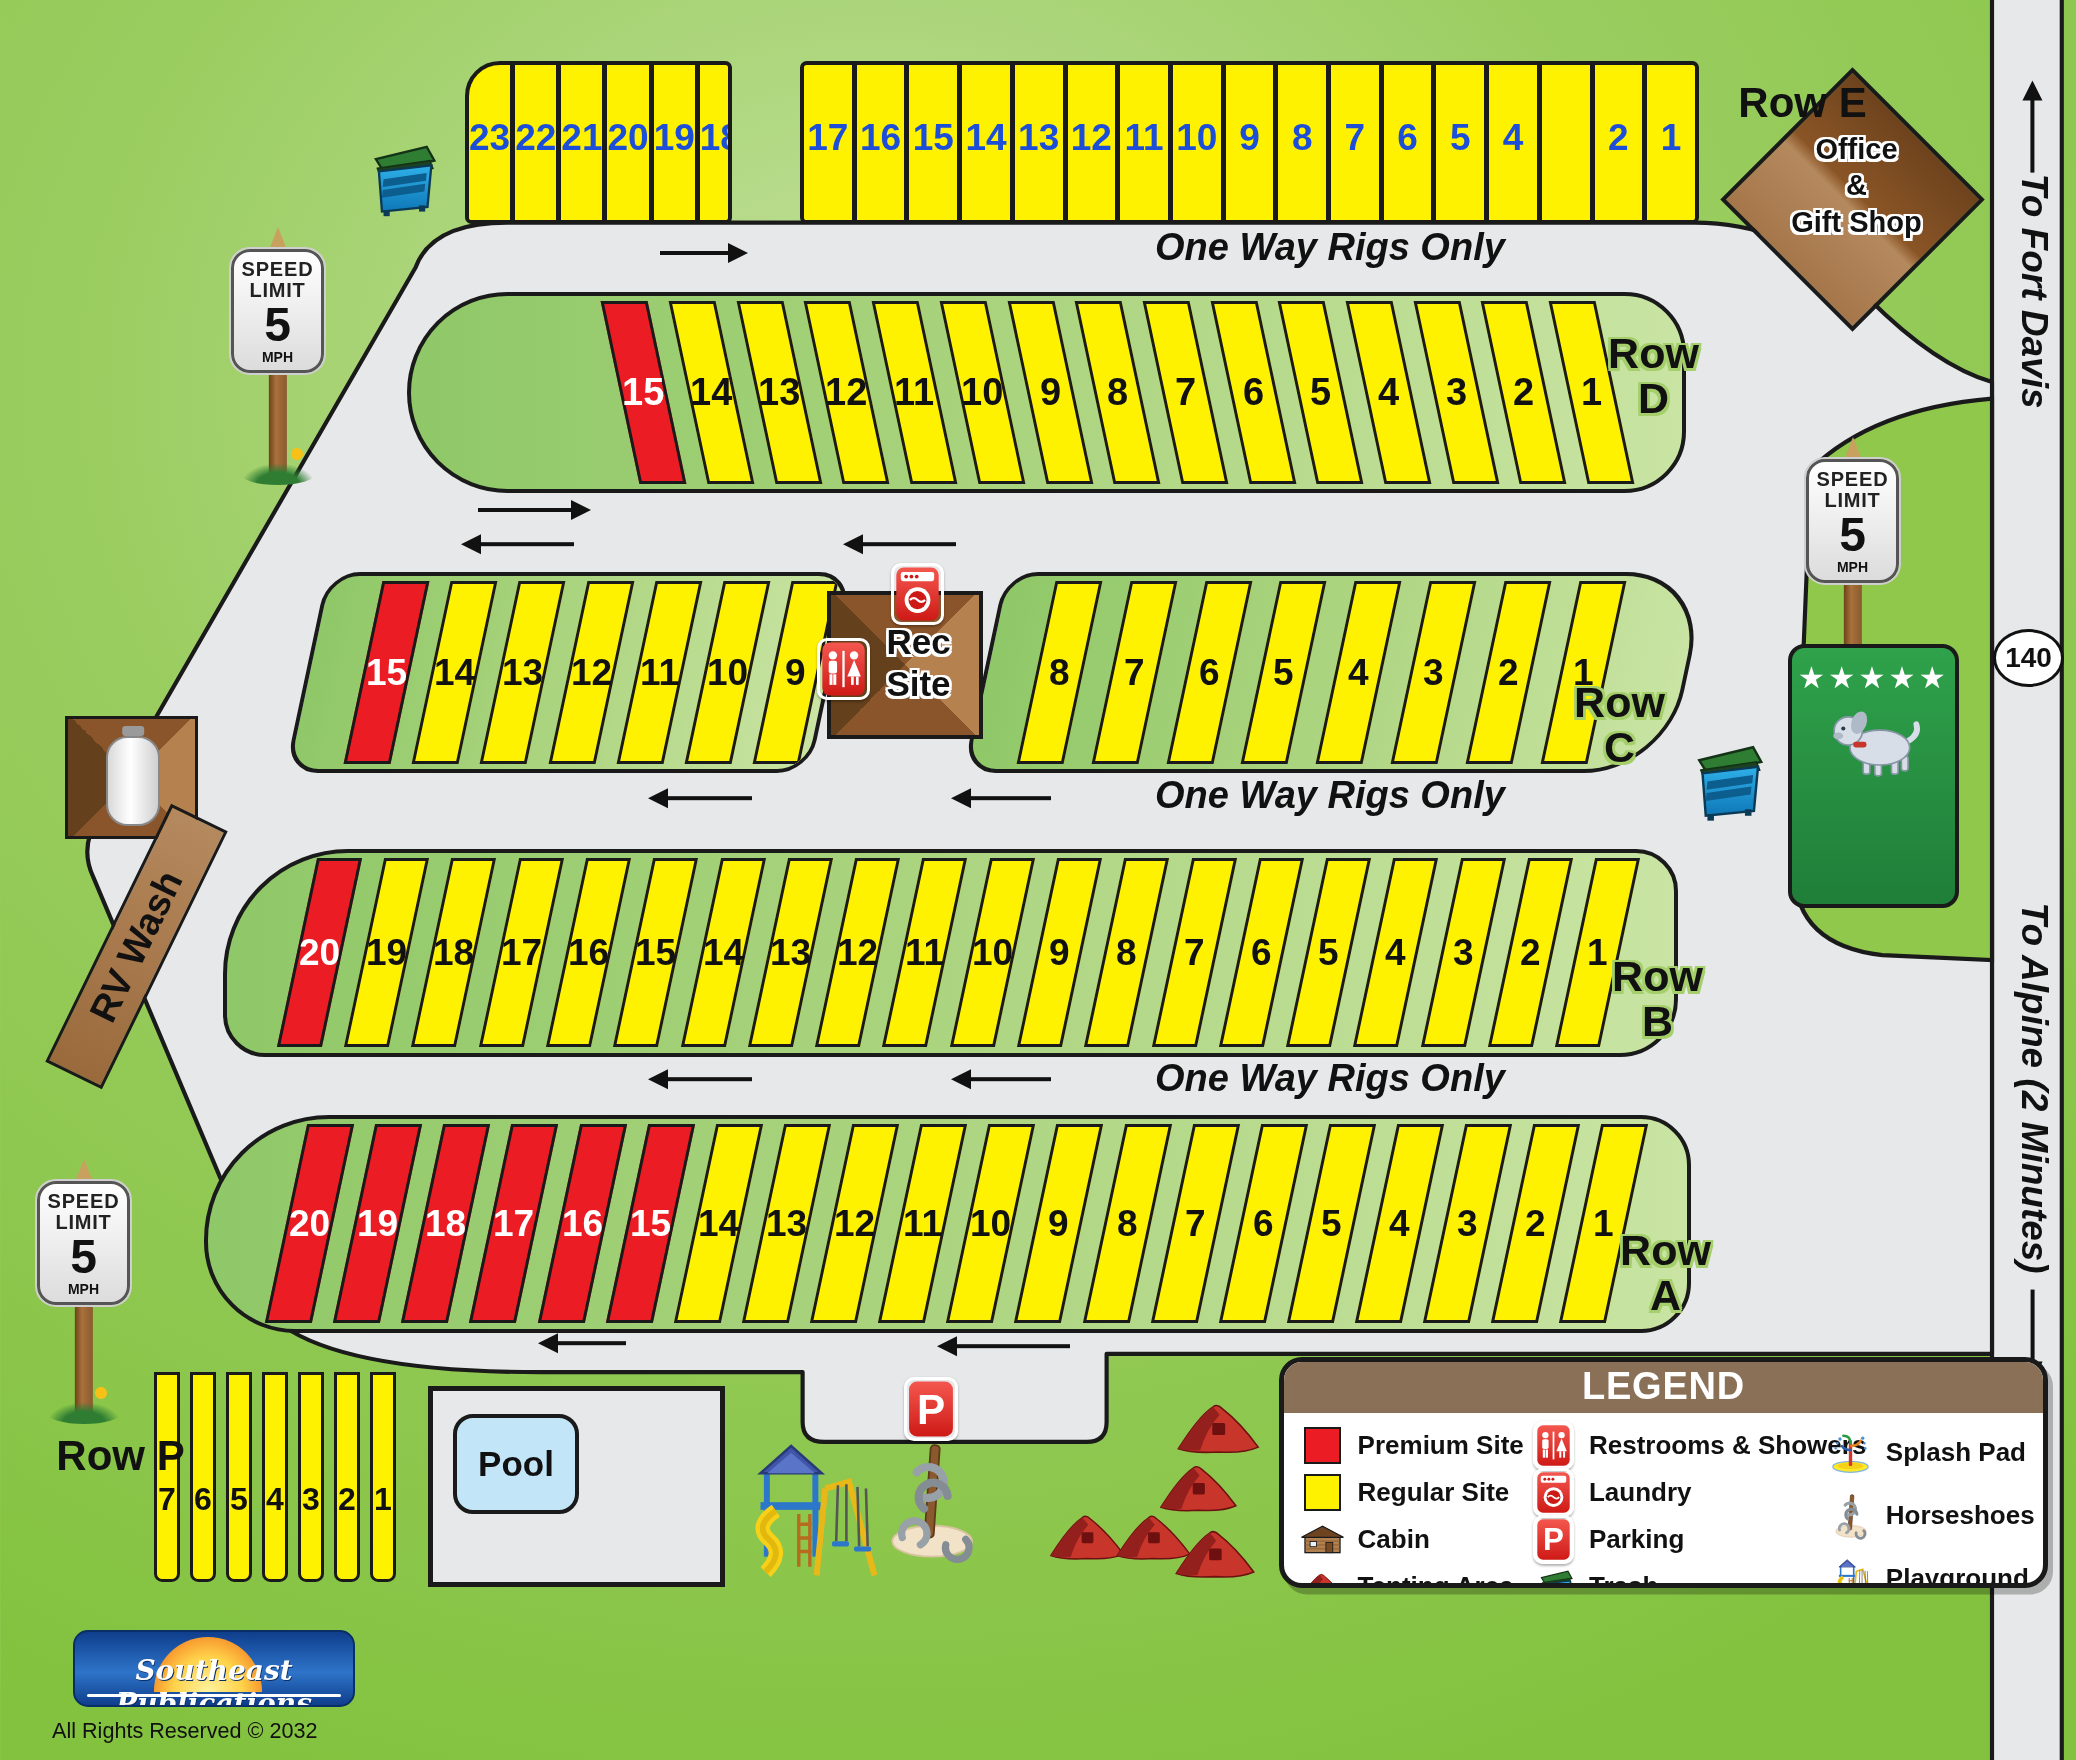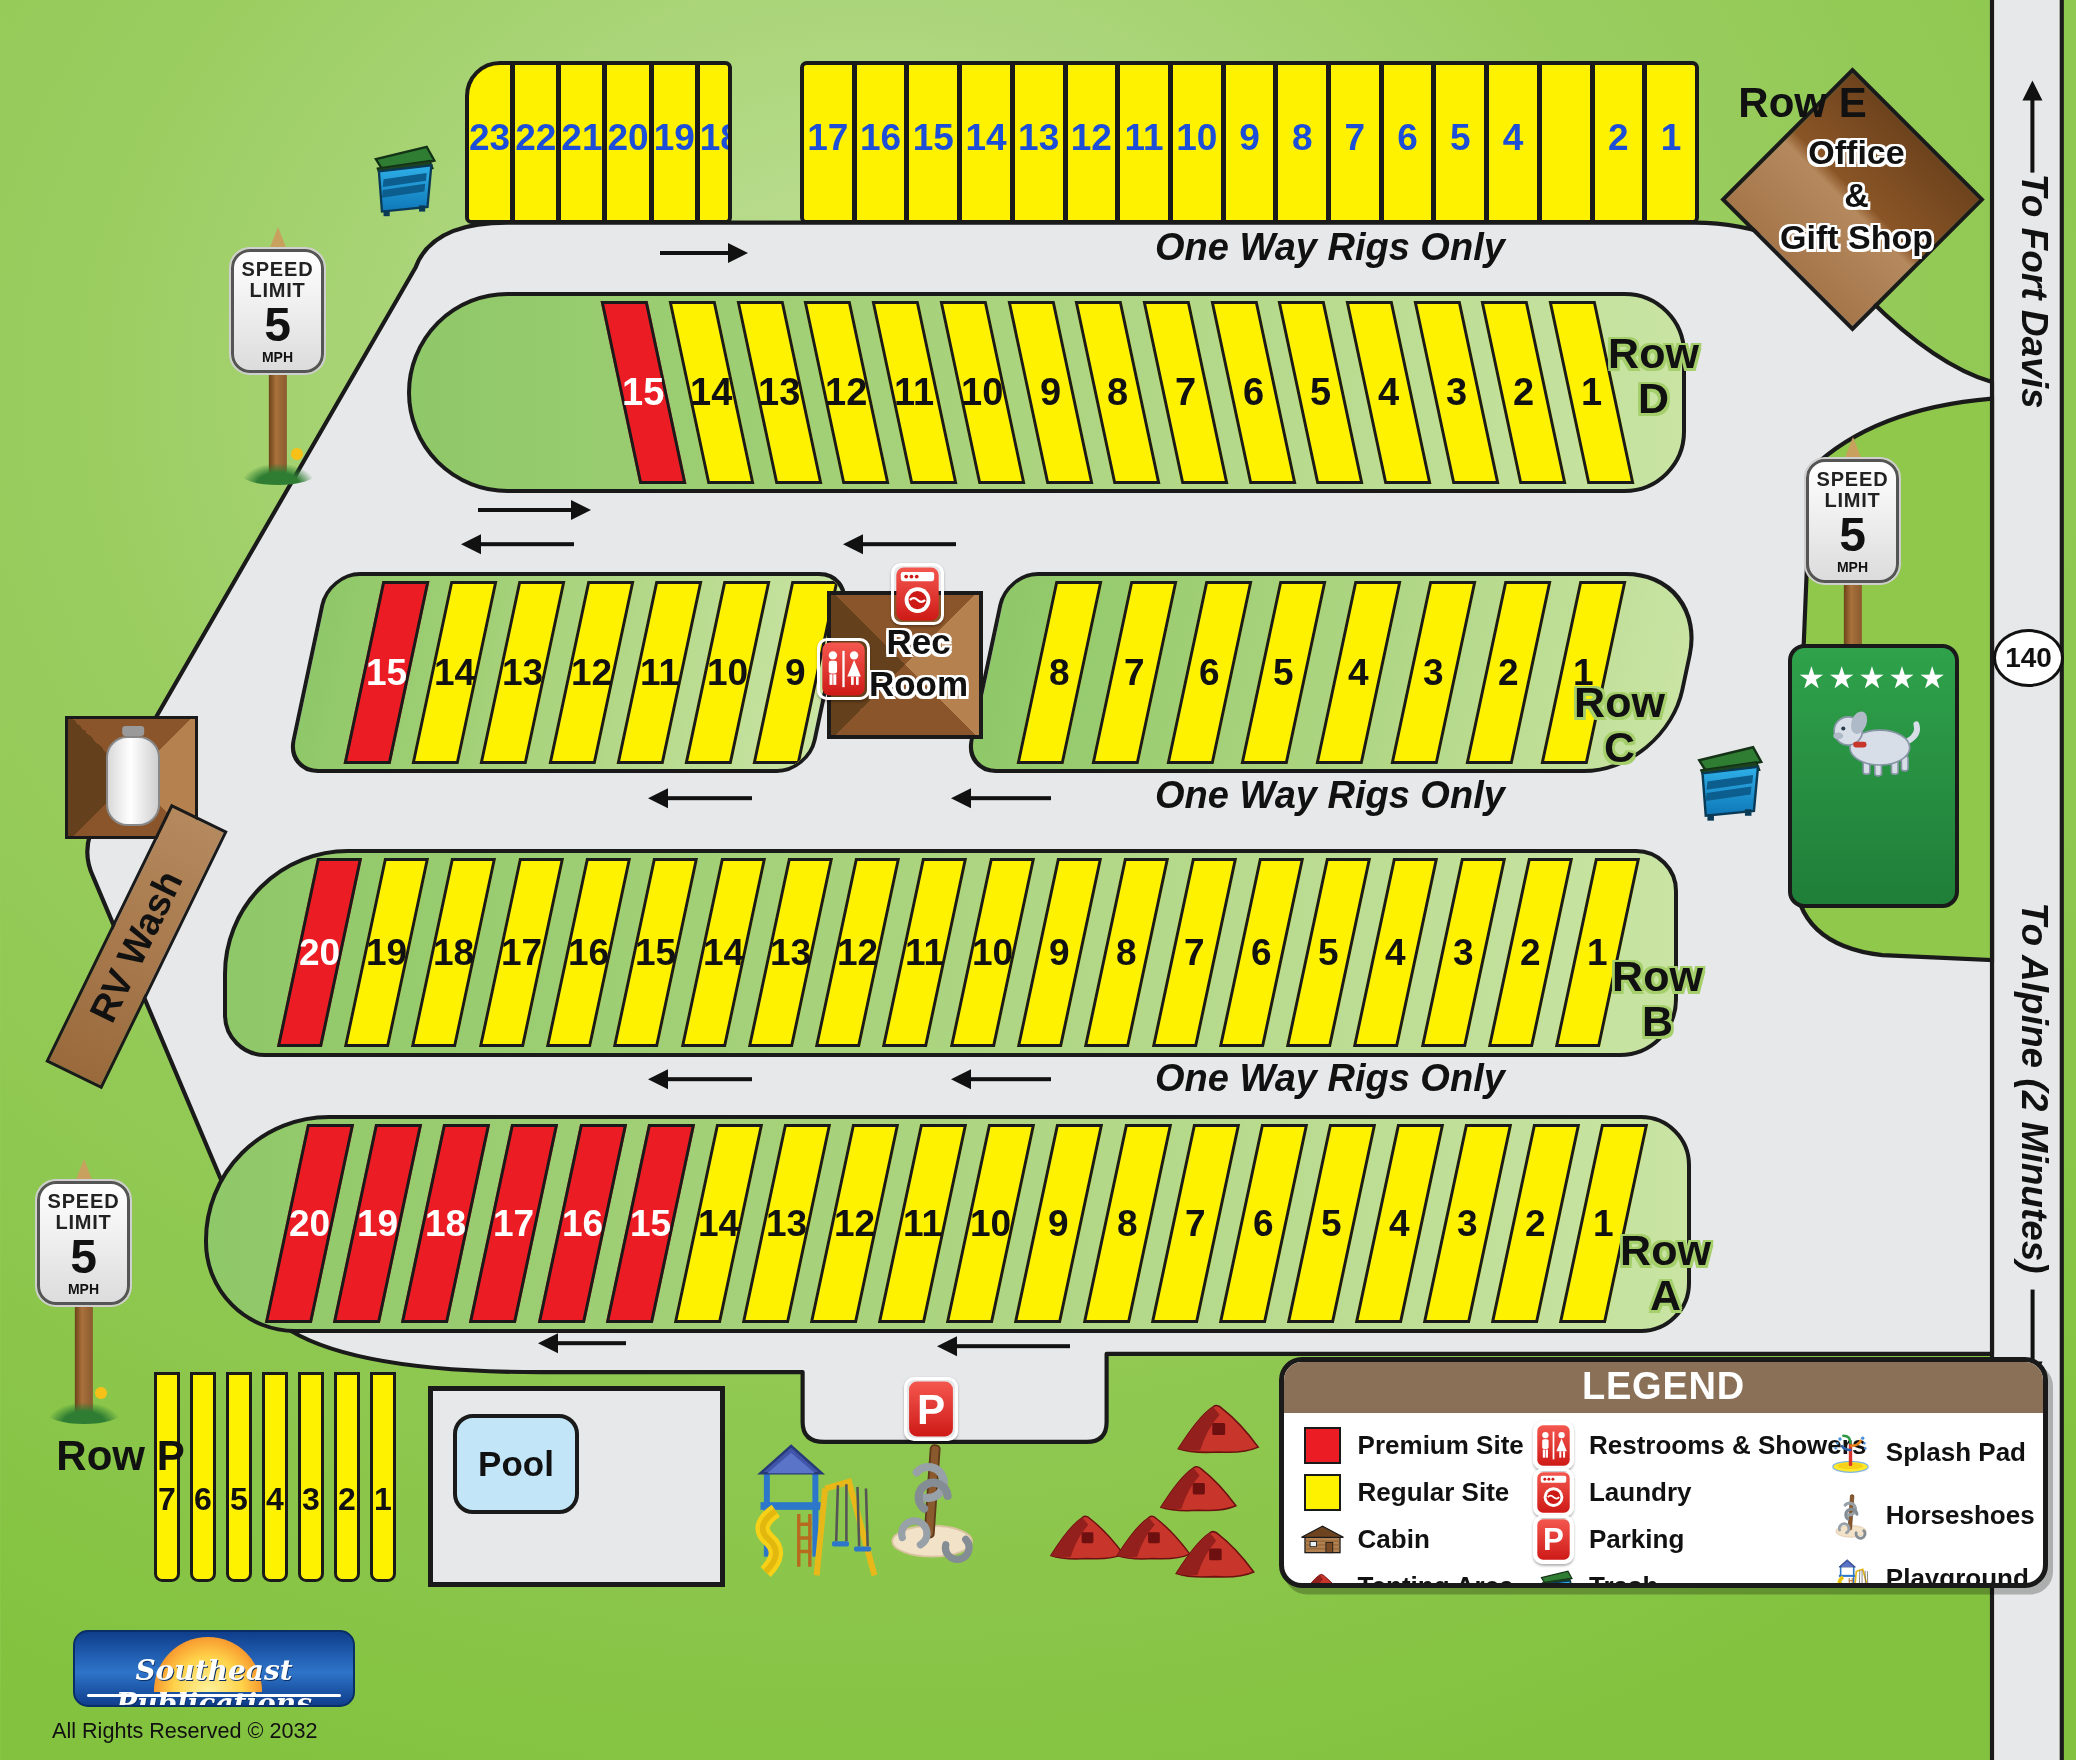--- a/index.html
+++ b/index.html
@@ -646,30 +646,30 @@
         <div class="s1">SPEED</div>
         <div class="s1">LIMIT</div>
       <div class="s2">5</div>
         <div class="s3">MPH</div>
       </div>
     <div class="grass" style="top:221px;"></div>
       <div class="flower" style="left:58px;top:206px;"></div>
   </div>
 
   <div class="bldg-office" style="left:1759px;top:106px;width:187px;height:187px;"></div>
-  <div class="bldg-text outline-w" style="left:1740px;top:131px;width:233px;font-size:34px;line-height:1.25;">
+  <div class="bldg-text outline-w" style="left:1740px;top:131px;width:233px;font-size:29px;line-height:1.25;">
     <div>Office</div>
       <div>&amp;</div>
       <div>Gift Shop</div>
   </div>
 
   <div class="rec" style="left:827px;top:591px;width:156px;height:148px;"></div>
   <div class="bldg-text outline-w" style="left:856px;top:621px;width:125px;font-size:35px;line-height:1.2;">
     <div>Rec</div>
-      <div>Room</div>
+      <div>Site</div>
   </div>
   <div class="abs tile" style="left:891px;top:563px;width:47px;z-index:3;">
     <svg class="icon" width="47" height="56" viewBox="0 0 56 68">
         <use href="#sym-washer"></use>
       </svg>
     </div>
   <div class="abs tile" style="left:817px;top:638px;width:47px;z-index:3;">
     <svg class="icon" width="47" height="56" viewBox="0 0 56 68">
         <use href="#sym-wc"></use>
       </svg>

